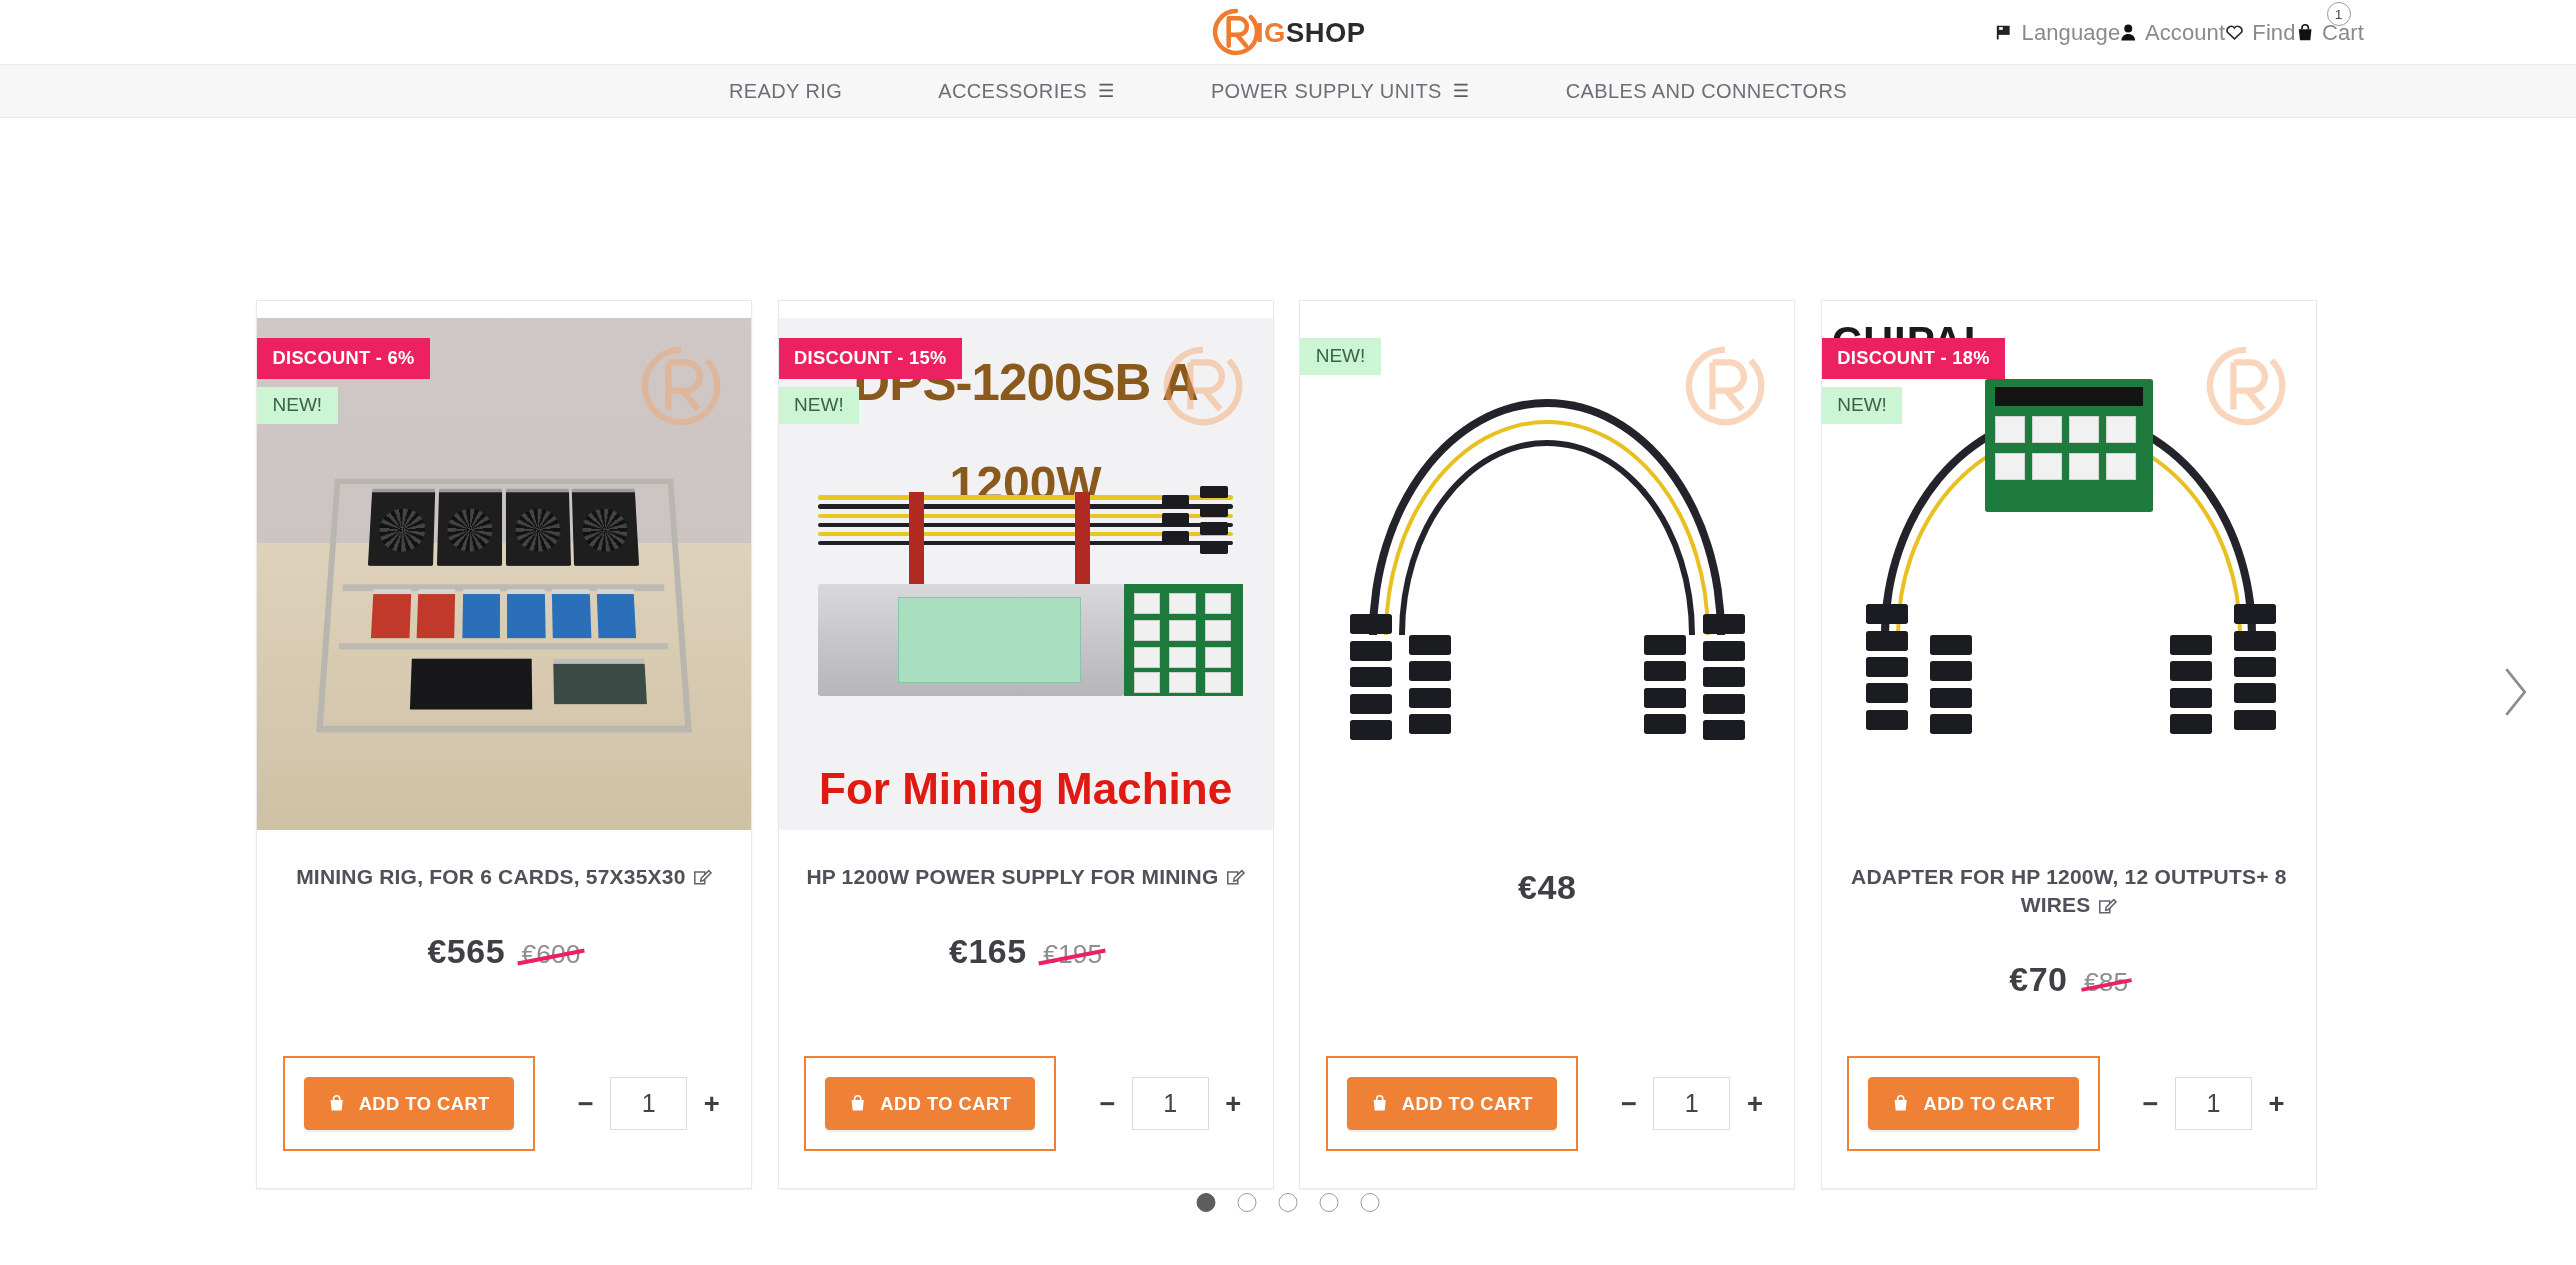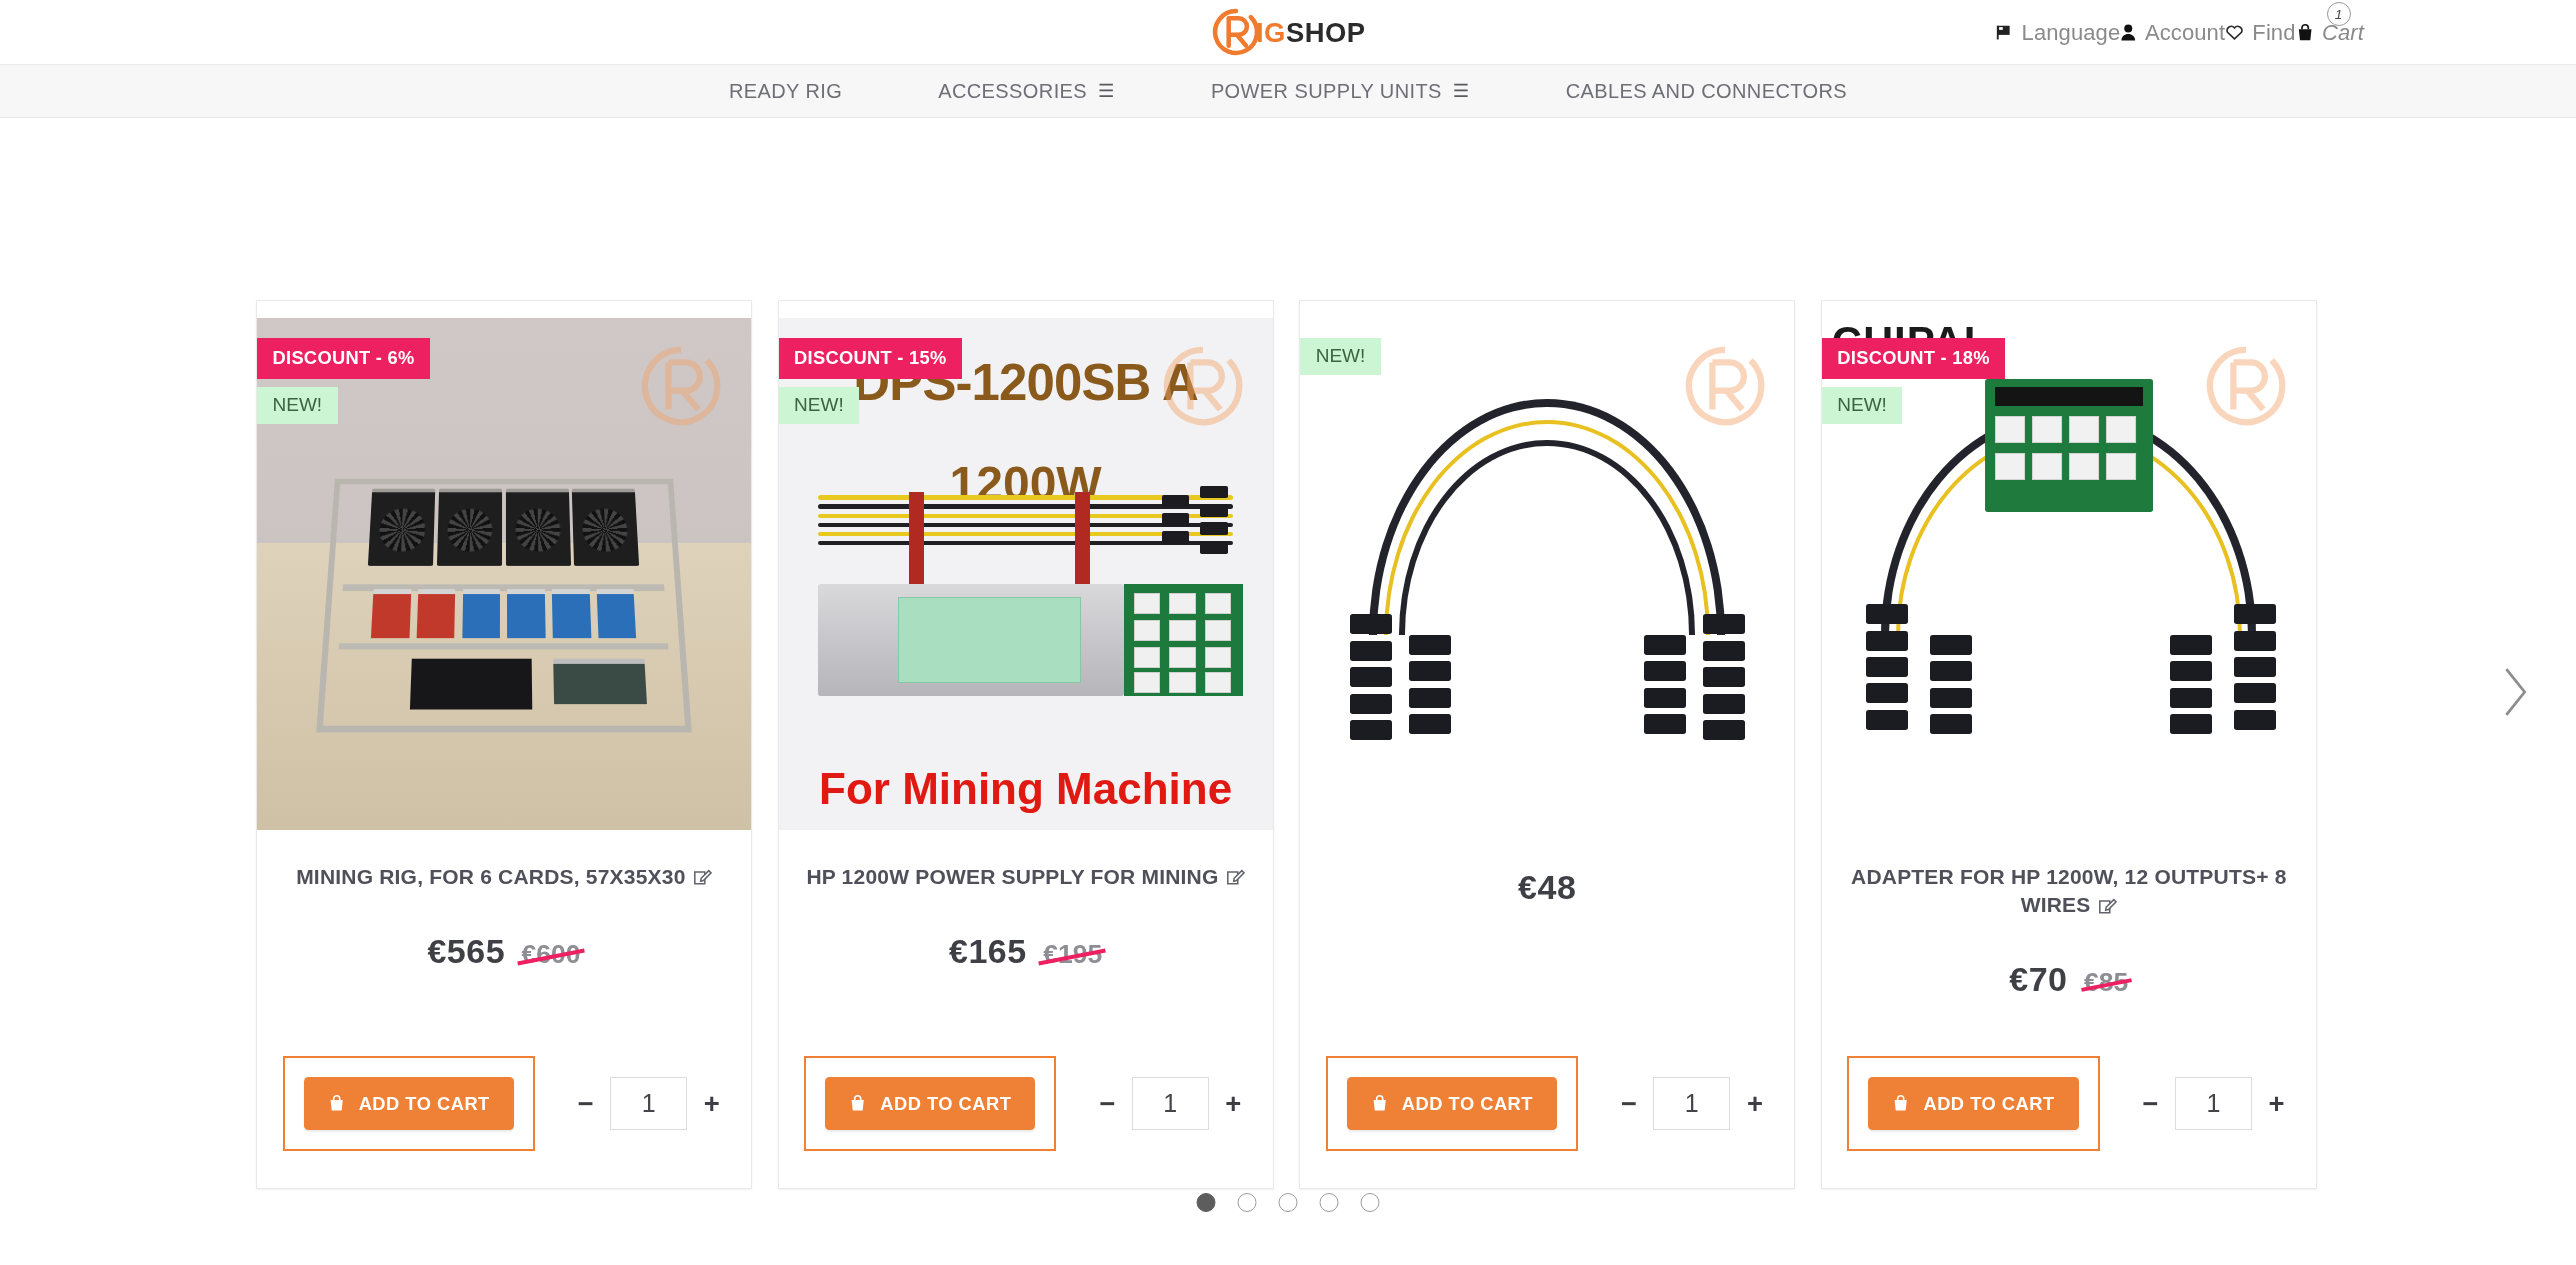--- a/index.html
+++ b/index.html
@@ -28,21 +28,21 @@
     display: flex; align-items: center; 
   }
   .hdr-link {
     display: flex; align-items: center; gap: 8.2px;
     color: #8a8a8a; font-size: 22px; letter-spacing: 0.1px;
     cursor: pointer; white-space: nowrap;
   }
   .hdr-link .glyph { color: #1a1a1a; font-size: 20px; line-height: 1; display:flex; align-items:center; }
   .hdr-link .glyph svg { display: block; }
   .search-link .glyph { color:#4a4a4a; }
-  .cart-wrap { position: relative; font-style: italic; }
+  .cart-wrap { position: relative; }
   .cart-badge {
     position: absolute; top: -17.4px; left: 31px;
     width: 24px; height: 24px; border-radius: 50%;
     border: 0.9px solid #9a9a9a; color: #4a4a4a; background:#fff;
     font-size: 13.7px; display: flex; align-items: center; justify-content: center;
   }
 
   
   .logo {
     position: absolute; left: 50%; top: 50%;
@@ -125,21 +125,21 @@
     max-width: 457px;
     cursor: pointer;
   }
   .title .edit-icon { display: inline-block; margin-left: 7.3px; vertical-align: -2.7px; color:#63636d; }
   .price-row {
     margin-top: 38px;
     display: flex; align-items: baseline; justify-content: center; gap: 16.5px;
   }
   .price-now { color: #3f3f46; font-size: 34px; font-weight: bold; letter-spacing: 0.5px; }
   .price-old {
-    position: relative; color: #8d8d93; font-size: 26.5px; font-weight: bold;
+    position: relative; color: #8d8d93; font-size: 26.5px; font-weight: normal;
   }
   .price-old::after {
     content: ""; position: absolute; left: -8%; right: -8%; top: 52%;
     height: 3.7px; background: #ed2061; transform: rotate(-11deg);
   }
 
   .actions {
     margin-top: auto; margin-bottom: 37px;
     display: flex; align-items: center; justify-content: space-between;
     padding: 0 3.7px 0 0;

